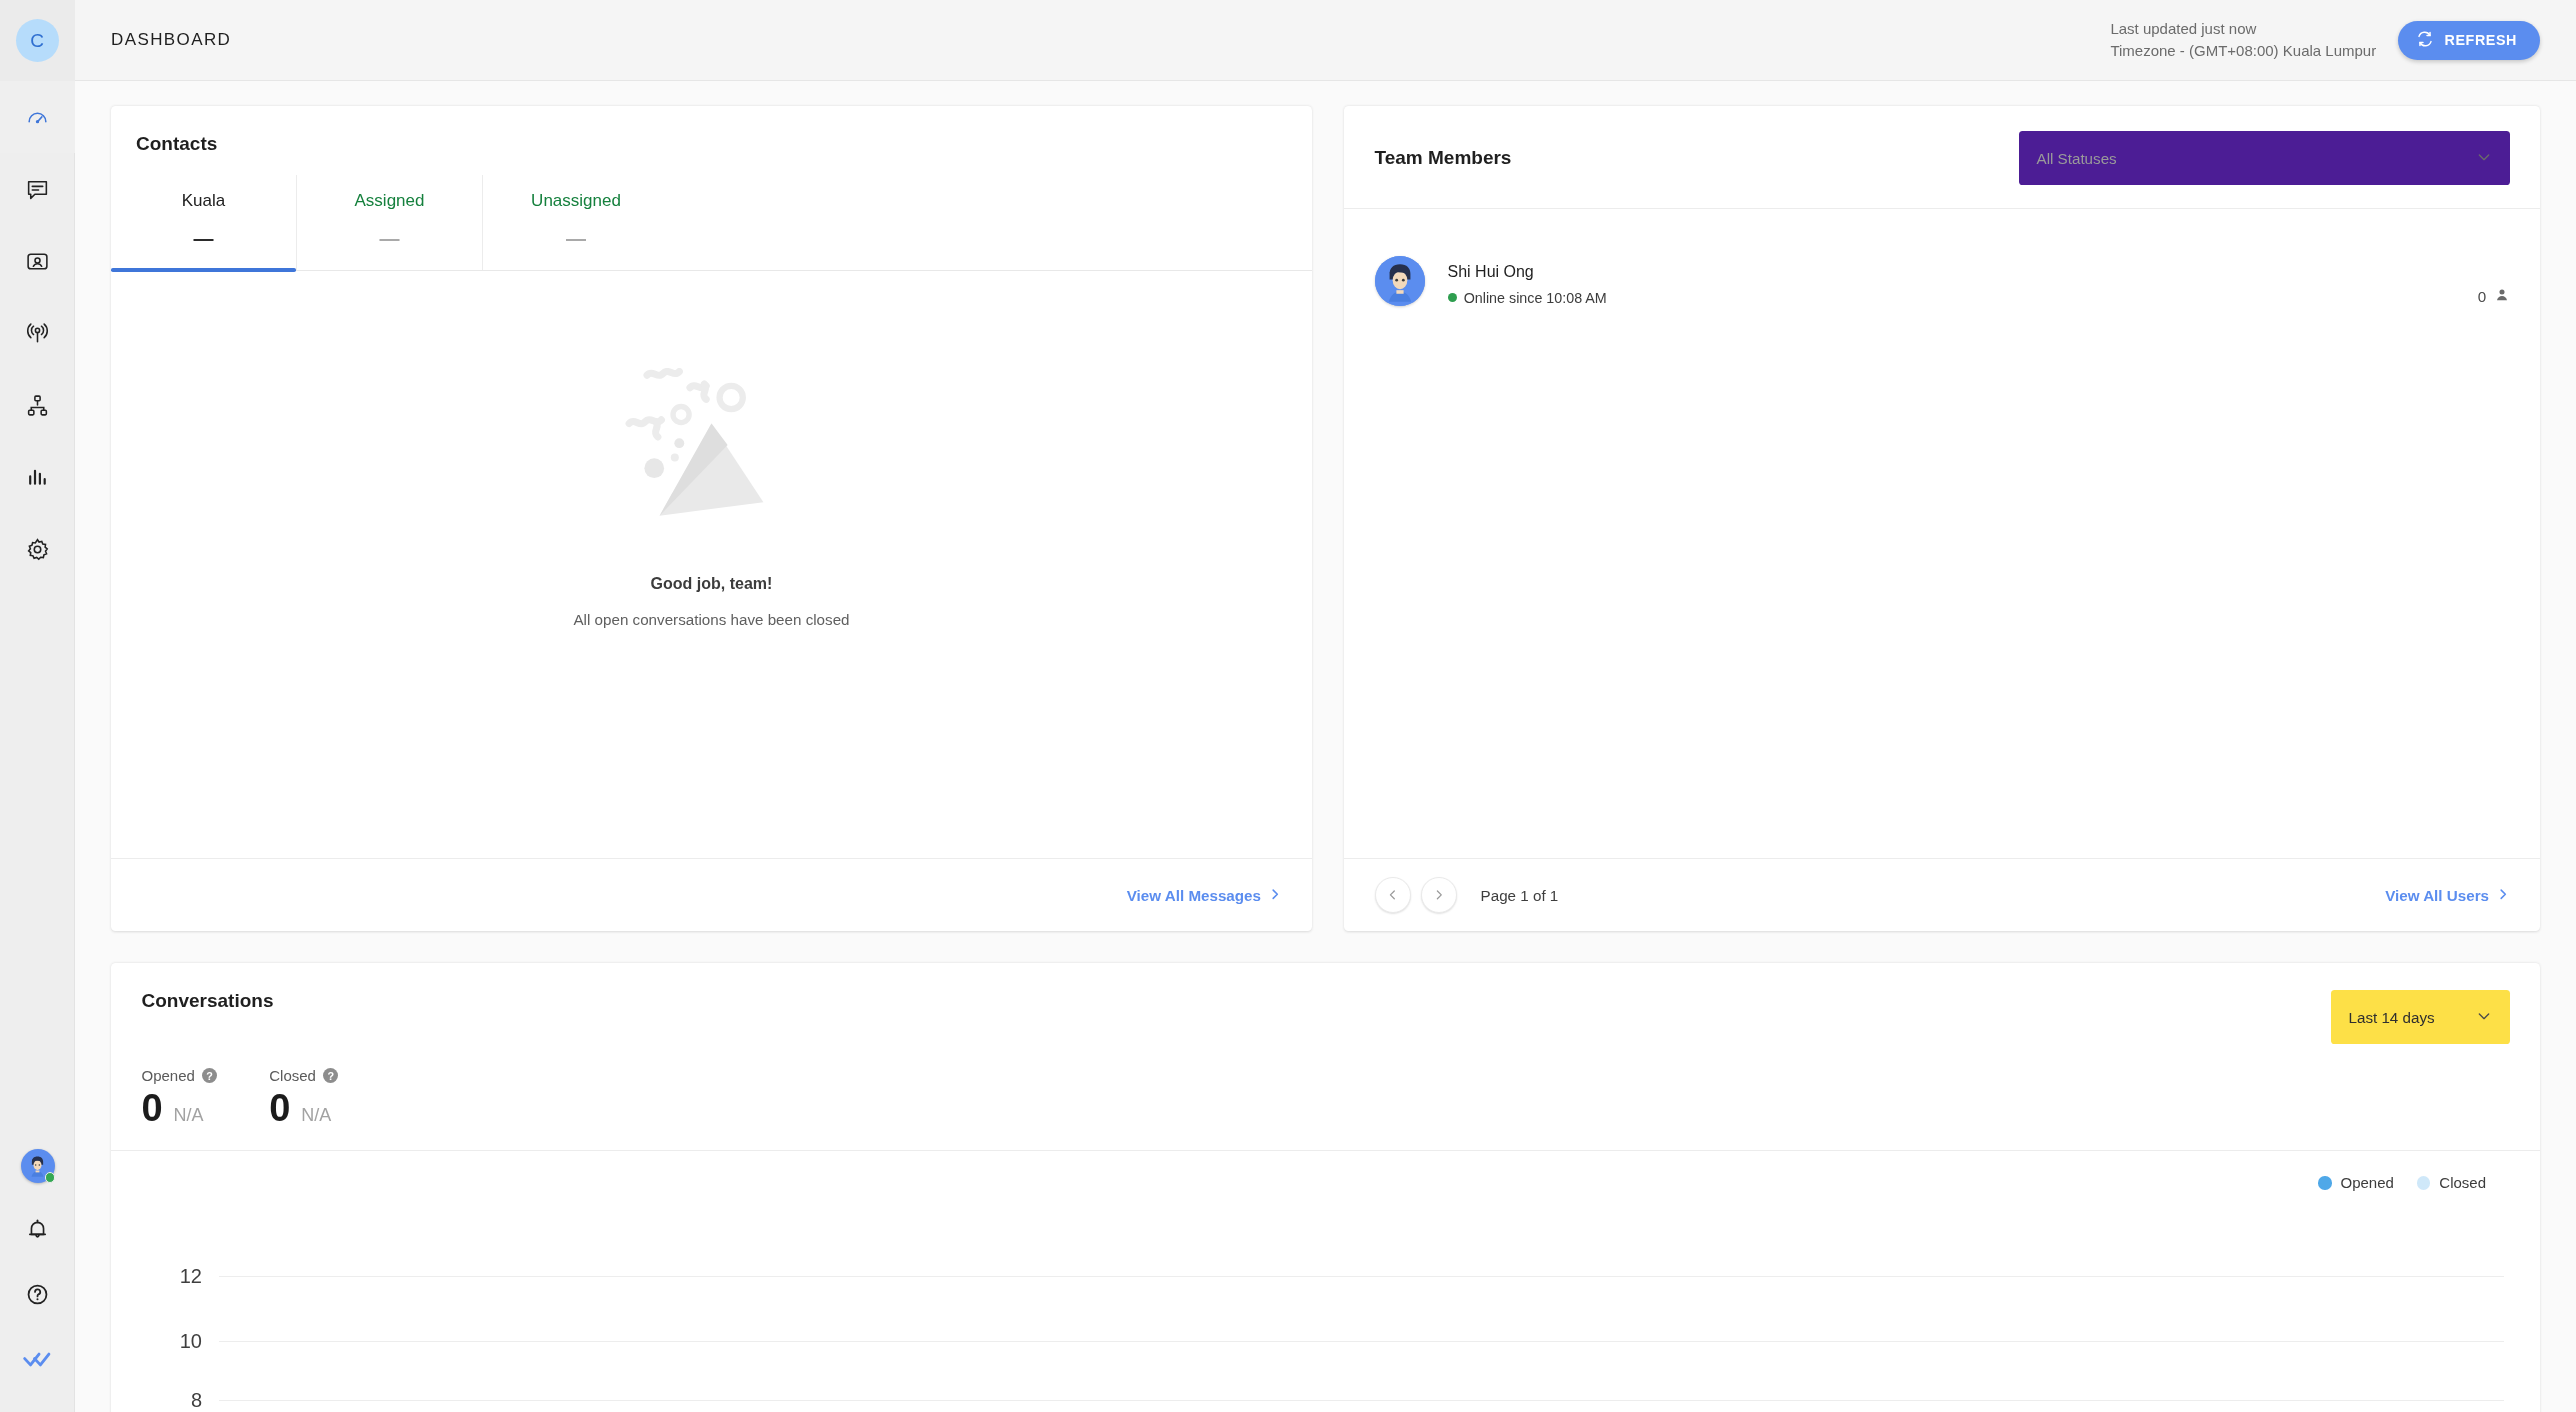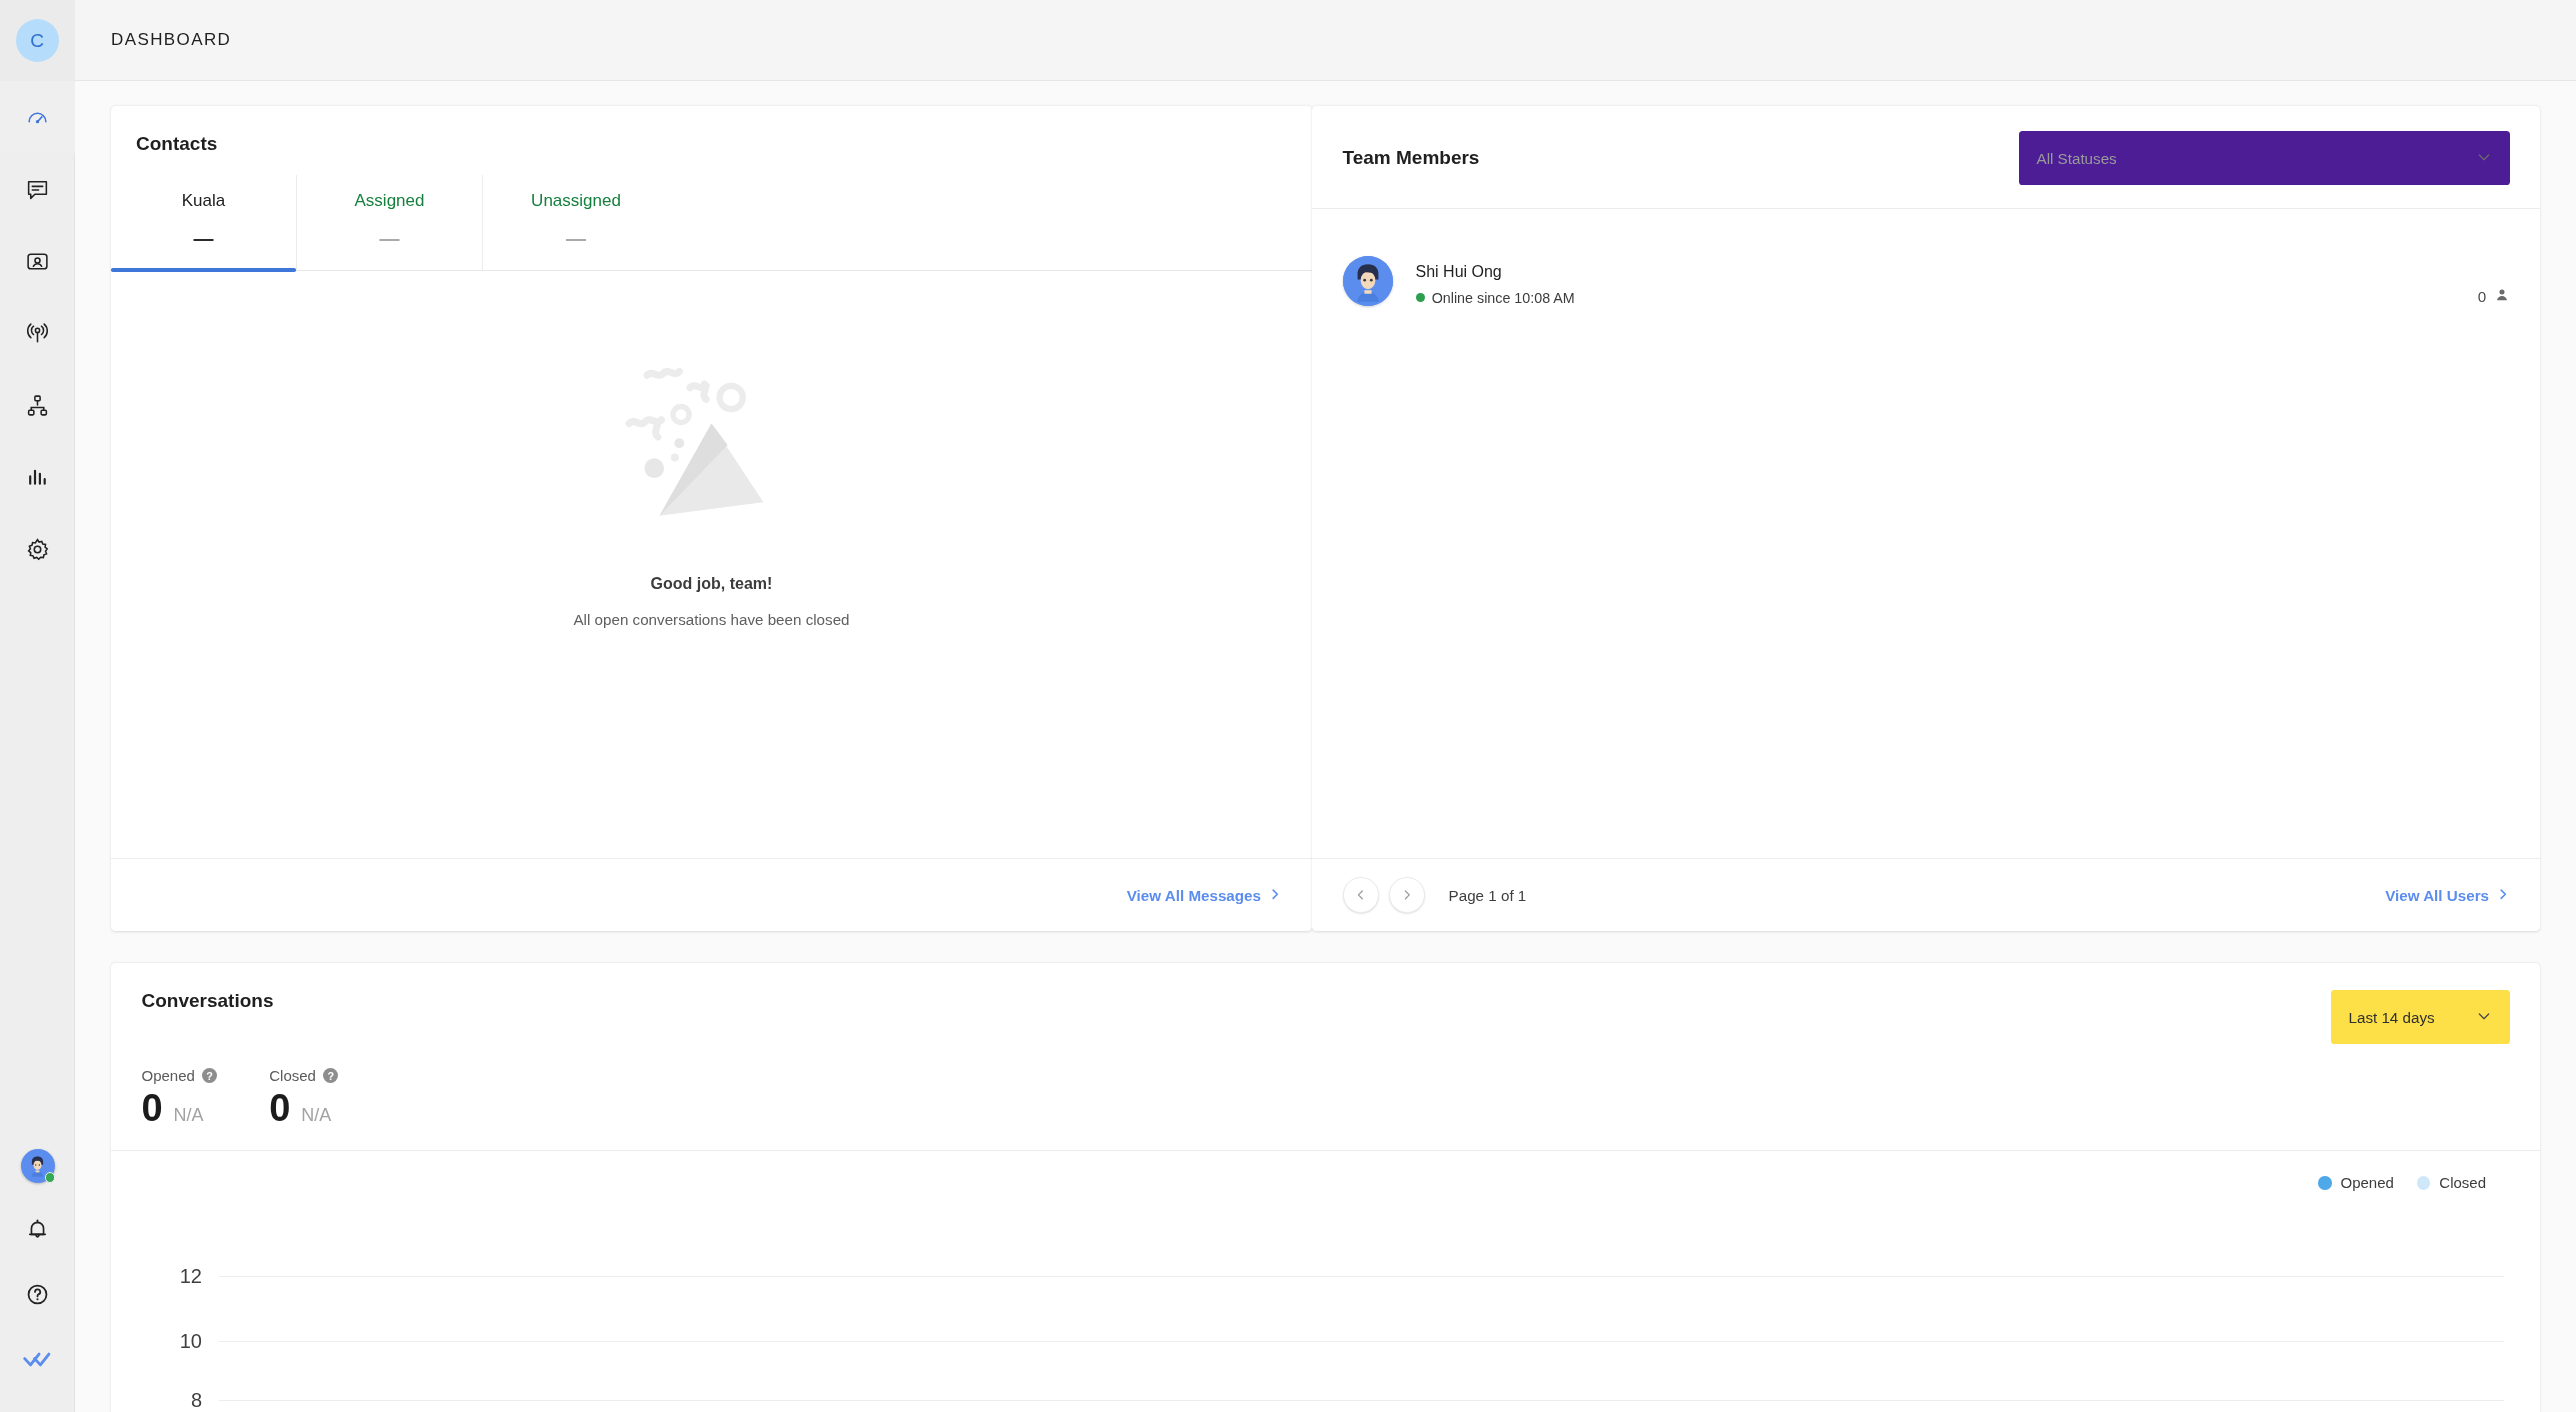--- a/index.html
+++ b/index.html
@@ -76,21 +76,21 @@
   .refresh-btn {
     display: flex; align-items: center; gap: 10.8px;
     background: #5b8def; color: #fff;
     border: none; border-radius: 20px;
     height: 39px; padding: 0 23px 0 18px;
     font-size: 14.3px; font-weight: 600; letter-spacing: 0.6px;
     cursor: pointer; box-shadow: 0 1.8px 4.5px rgba(0,0,0,.2);
   }
 
   .content { flex: 1; padding: 25px 36px 0 36px; overflow: hidden; }
-  .row-top { display: flex; }
+  .row-top { display: flex; gap: 32px; }
 
   .card {
     background: #ffffff; border-radius: 4.5px;
     box-shadow: 0 0.9px 2.7px rgba(0,0,0,.13);
     display: flex; flex-direction: column;
   }
   .card-contacts { width: 1201px; height: 825px; }
   .card-team { flex: 1; height: 825px; }
 
   .card-head {
@@ -316,20 +316,37 @@
           </svg>
         </span>
       </div>
     </div>
   </div>
 
   <div class="main">
 
     <div class="topbar">
       <div class="topbar-title">DASHBOARD</div>
+      <div class="topbar-right">
+        <div class="updated-block">
+          <div class="updated-line">Last updated just now</div>
+          <div class="updated-line">Timezone - (GMT+08:00) Kuala Lumpur</div>
+        </div>
+        <button class="refresh-btn">
+          <span>
+            <svg width="18" height="18" viewBox="0 0 24 24" fill="none" stroke="#fff" stroke-width="2" stroke-linecap="round">
+              <path d="M4 8.5A8 8 0 0 1 18.5 7"></path>
+                <path d="M20 15.5A8 8 0 0 1 5.5 17"></path>
+              <path d="M18.7 3.2v4h-4"></path>
+                <path d="M5.3 20.8v-4h4"></path>
+            </svg>
+          </span>
+          <span>REFRESH</span>
+        </button>
+      </div>
     </div>
 
     <div class="content">
       <div class="row-top">
 
         <div class="card card-contacts">
           <div class="card-head">
             <div class="card-title">Contacts</div>
           </div>
 

